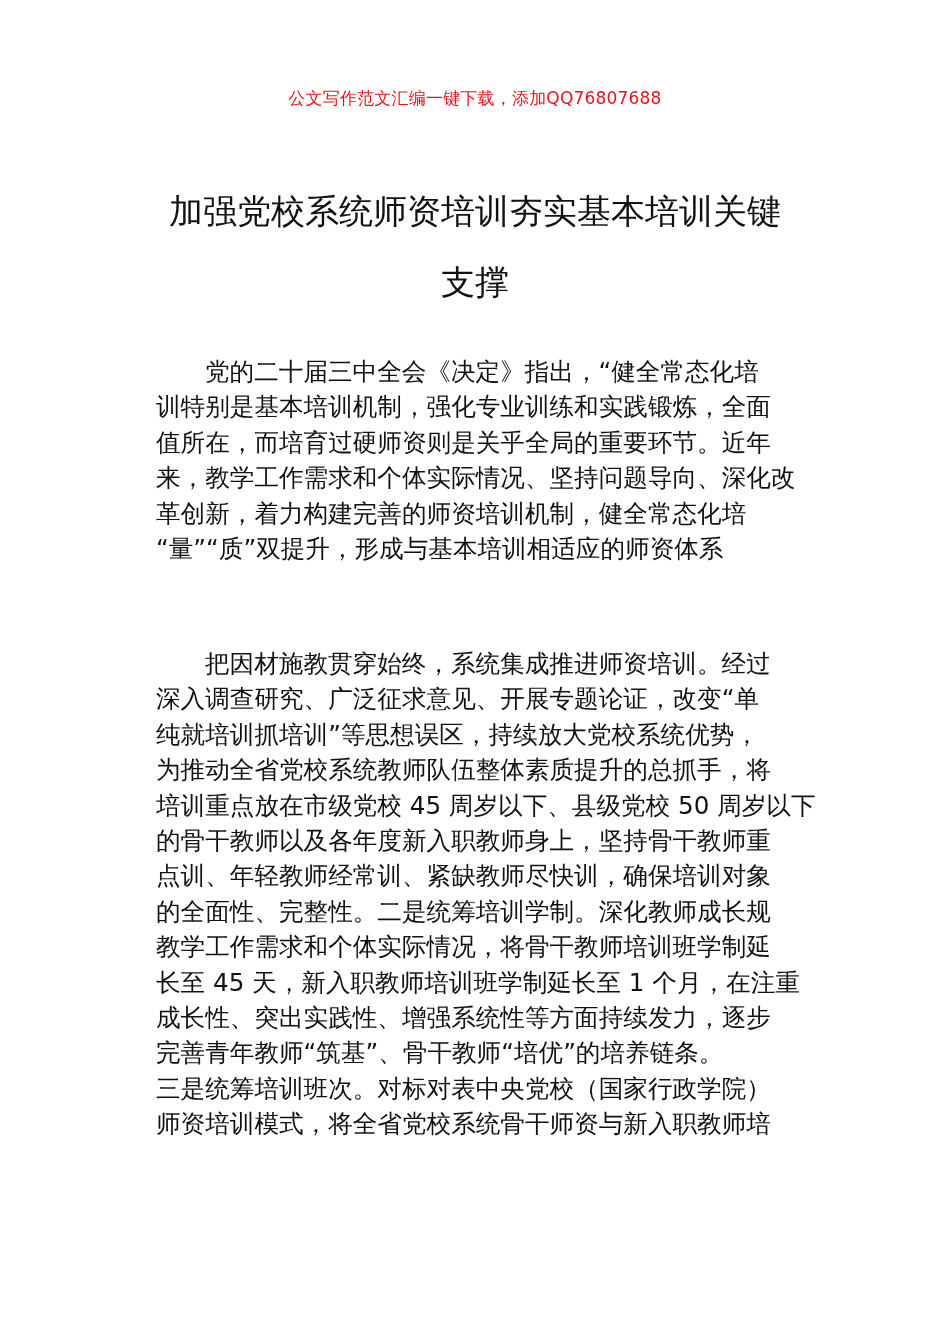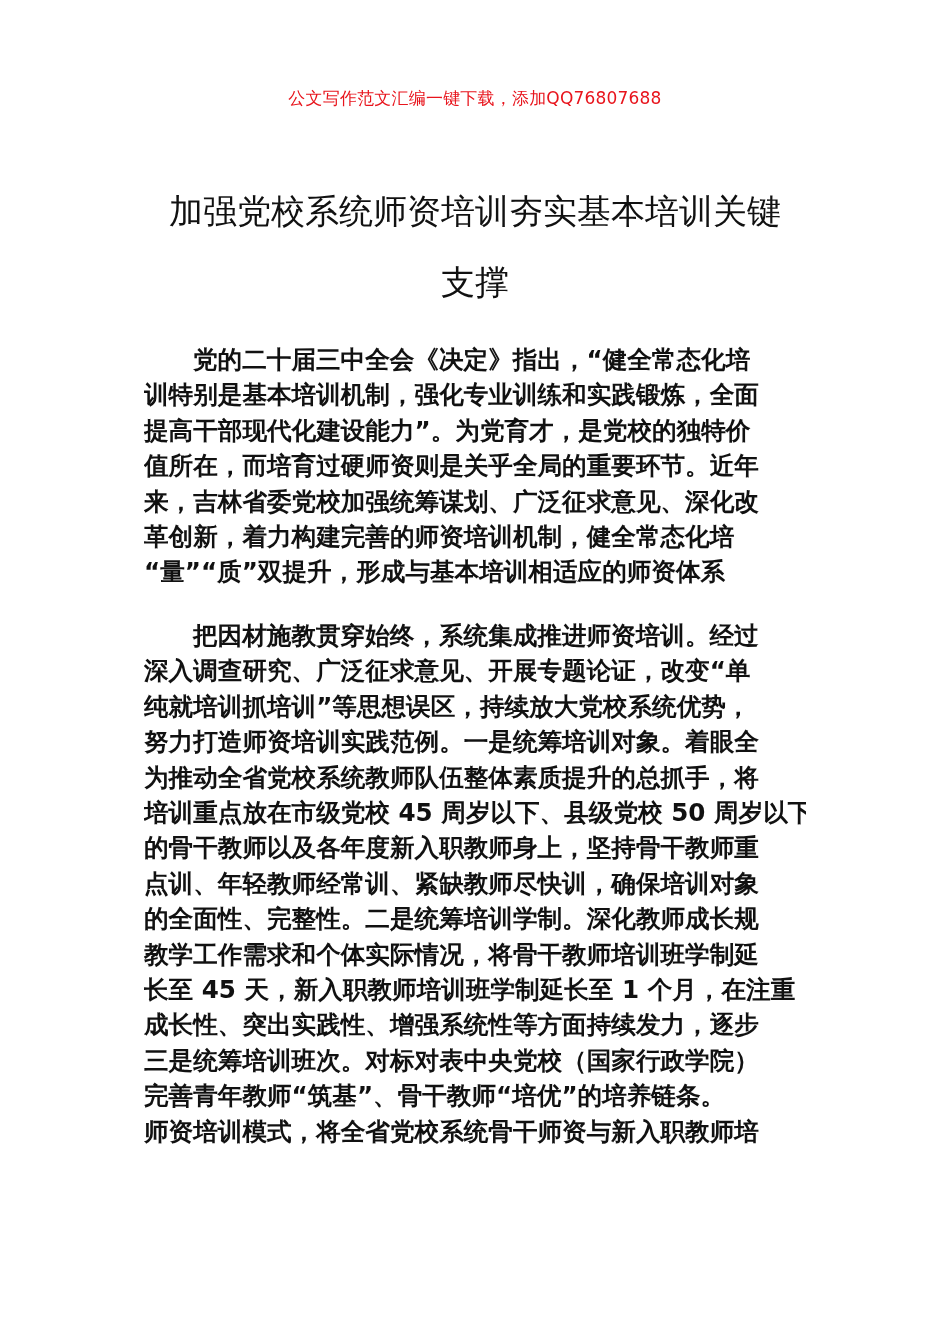--- a/index.html
+++ b/index.html
@@ -46,26 +46,25 @@
     margin: 0;
   }
   .body-text {
     position: absolute;
     left: 144px;
     width: 662px;
     font-size: 24.6px;
     line-height: 35.4px;
     text-align: justify;
     text-align-last: left;
-    margin: 0;
+    margin: 12px;
     color: #111111;
-    font-weight: bold;
   }
   .p1 { top: 342px; }
-  .p2 { top: 618px; }
+  .p2 { top: 634px; }
   .line {
     display: block;
     white-space: nowrap;
     overflow: hidden;
   }
   .indent { padding-left: 49px; }
 </style>
 </head>
 <body>
 
@@ -74,38 +73,36 @@
   <div class="watermark">公文写作范文汇编一键下载，添加QQ76807688</div>
 
   <h1 class="title">
     <span class="line">加强党校系统师资培训夯实基本培训关键</span>
     <span class="line">支撑</span>
   </h1>
 
   <div class="body-text p1">
     <span class="line indent">党的二十届三中全会《决定》指出，“健全常态化培</span>
     <span class="line">训特别是基本培训机制，强化专业训练和实践锻炼，全面</span>
-    <span class="line">提高干部现代化建设能力”。为党育才，是党校的独特价</span>
     <span class="line">值所在，而培育过硬师资则是关乎全局的重要环节。近年</span>
-    <span class="line">来，吉林省委党校加强统筹谋划、广泛征求意见、深化改</span>
+    <span class="line">来，教学工作需求和个体实际情况、坚持问题导向、深化改</span>
     <span class="line">革创新，着力构建完善的师资培训机制，健全常态化培</span>
     <span class="line">“量”“质”双提升，形成与基本培训相适应的师资体系</span>
   </div>
 
   <div class="body-text p2">
     <span class="line indent">把因材施教贯穿始终，系统集成推进师资培训。经过</span>
     <span class="line">深入调查研究、广泛征求意见、开展专题论证，改变“单</span>
     <span class="line">纯就培训抓培训”等思想误区，持续放大党校系统优势，</span>
-    <span class="line">努力打造师资培训实践范例。一是统筹培训对象。着眼全</span>
     <span class="line">为推动全省党校系统教师队伍整体素质提升的总抓手，将</span>
     <span class="line">培训重点放在市级党校 45 周岁以下、县级党校 50 周岁以下</span>
     <span class="line">的骨干教师以及各年度新入职教师身上，坚持骨干教师重</span>
     <span class="line">点训、年轻教师经常训、紧缺教师尽快训，确保培训对象</span>
     <span class="line">的全面性、完整性。二是统筹培训学制。深化教师成长规</span>
     <span class="line">教学工作需求和个体实际情况，将骨干教师培训班学制延</span>
     <span class="line">长至 45 天，新入职教师培训班学制延长至 1 个月，在注重</span>
     <span class="line">成长性、突出实践性、增强系统性等方面持续发力，逐步</span>
+    <span class="line">完善青年教师“筑基”、骨干教师“培优”的培养链条。</span>
     <span class="line">三是统筹培训班次。对标对表中央党校（国家行政学院）</span>
-    <span class="line">完善青年教师“筑基”、骨干教师“培优”的培养链条。</span>
     <span class="line">师资培训模式，将全省党校系统骨干师资与新入职教师培</span>
   </div>
 
 </div>
 
 </body></html>

